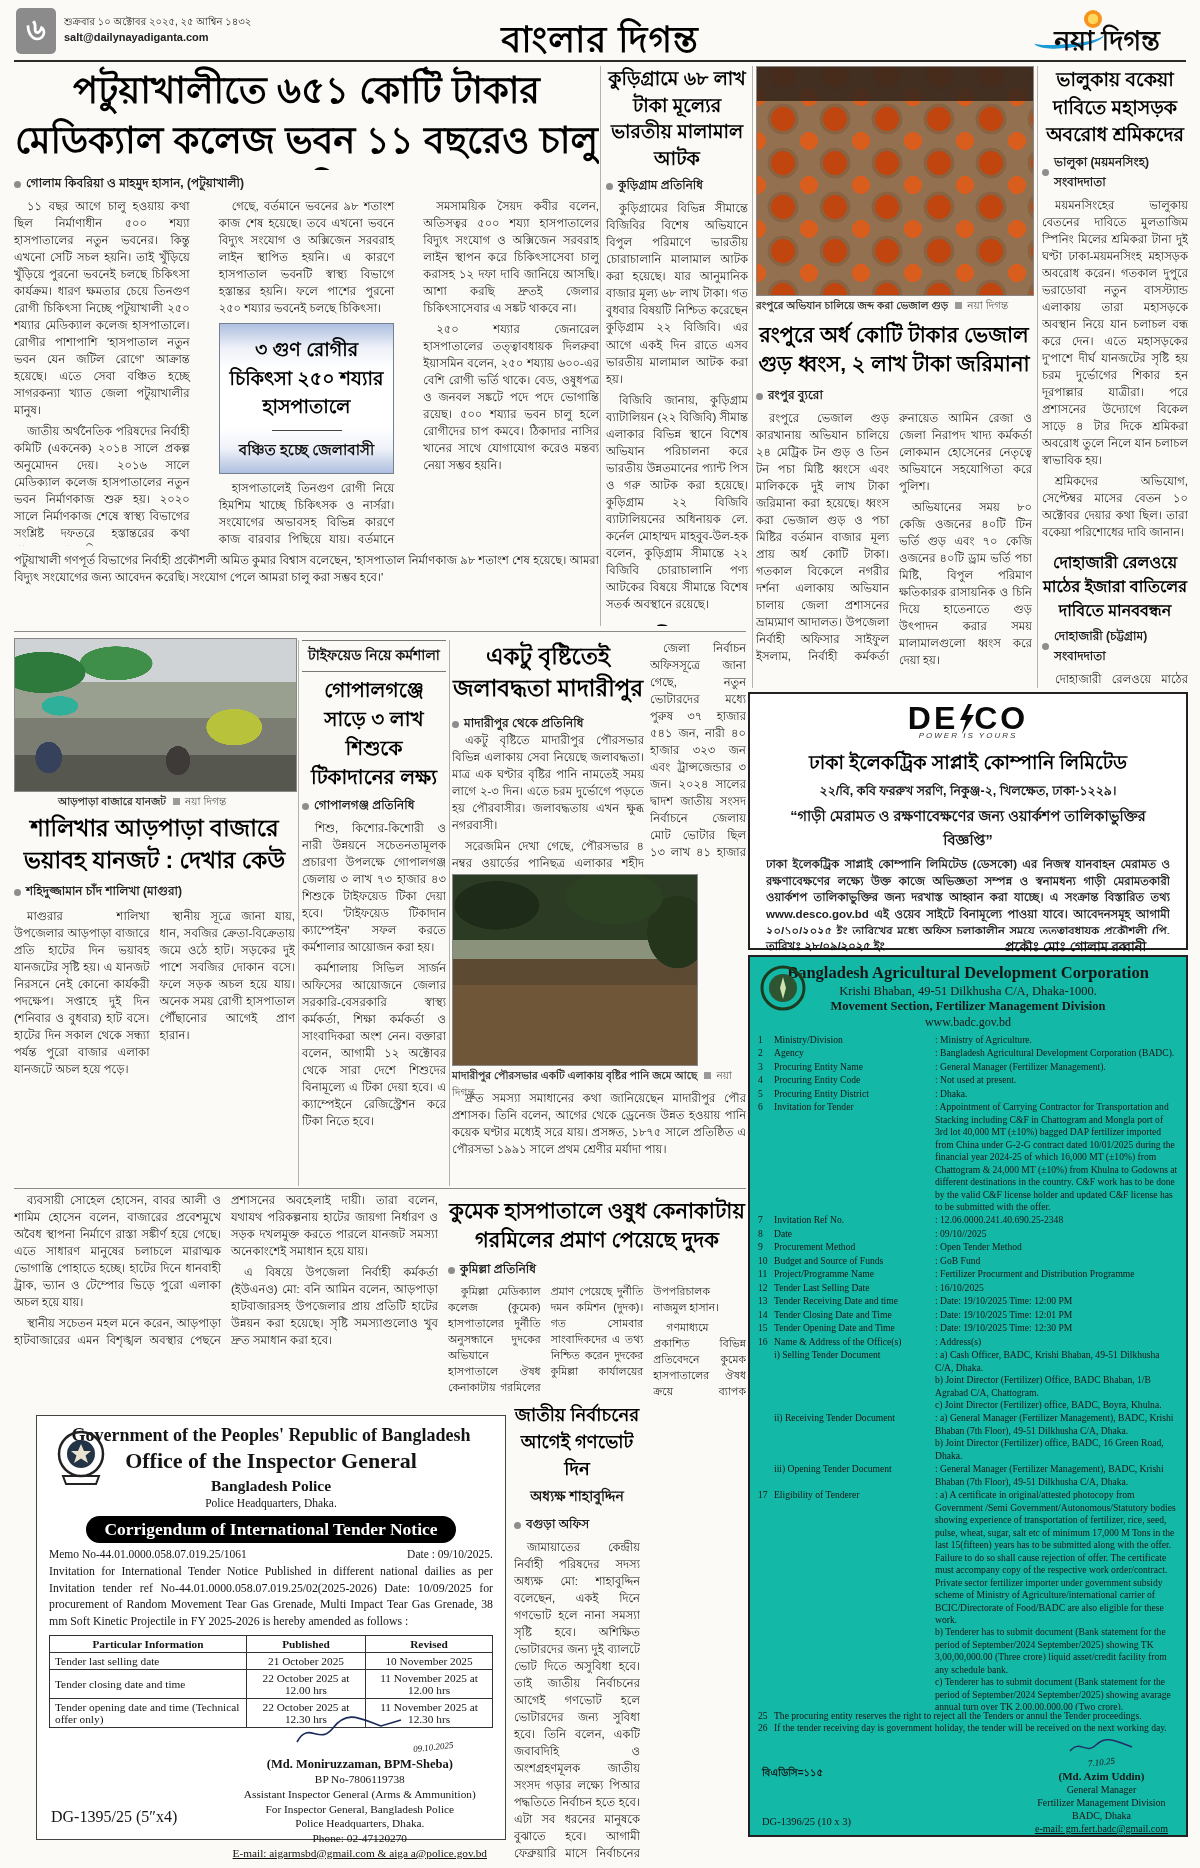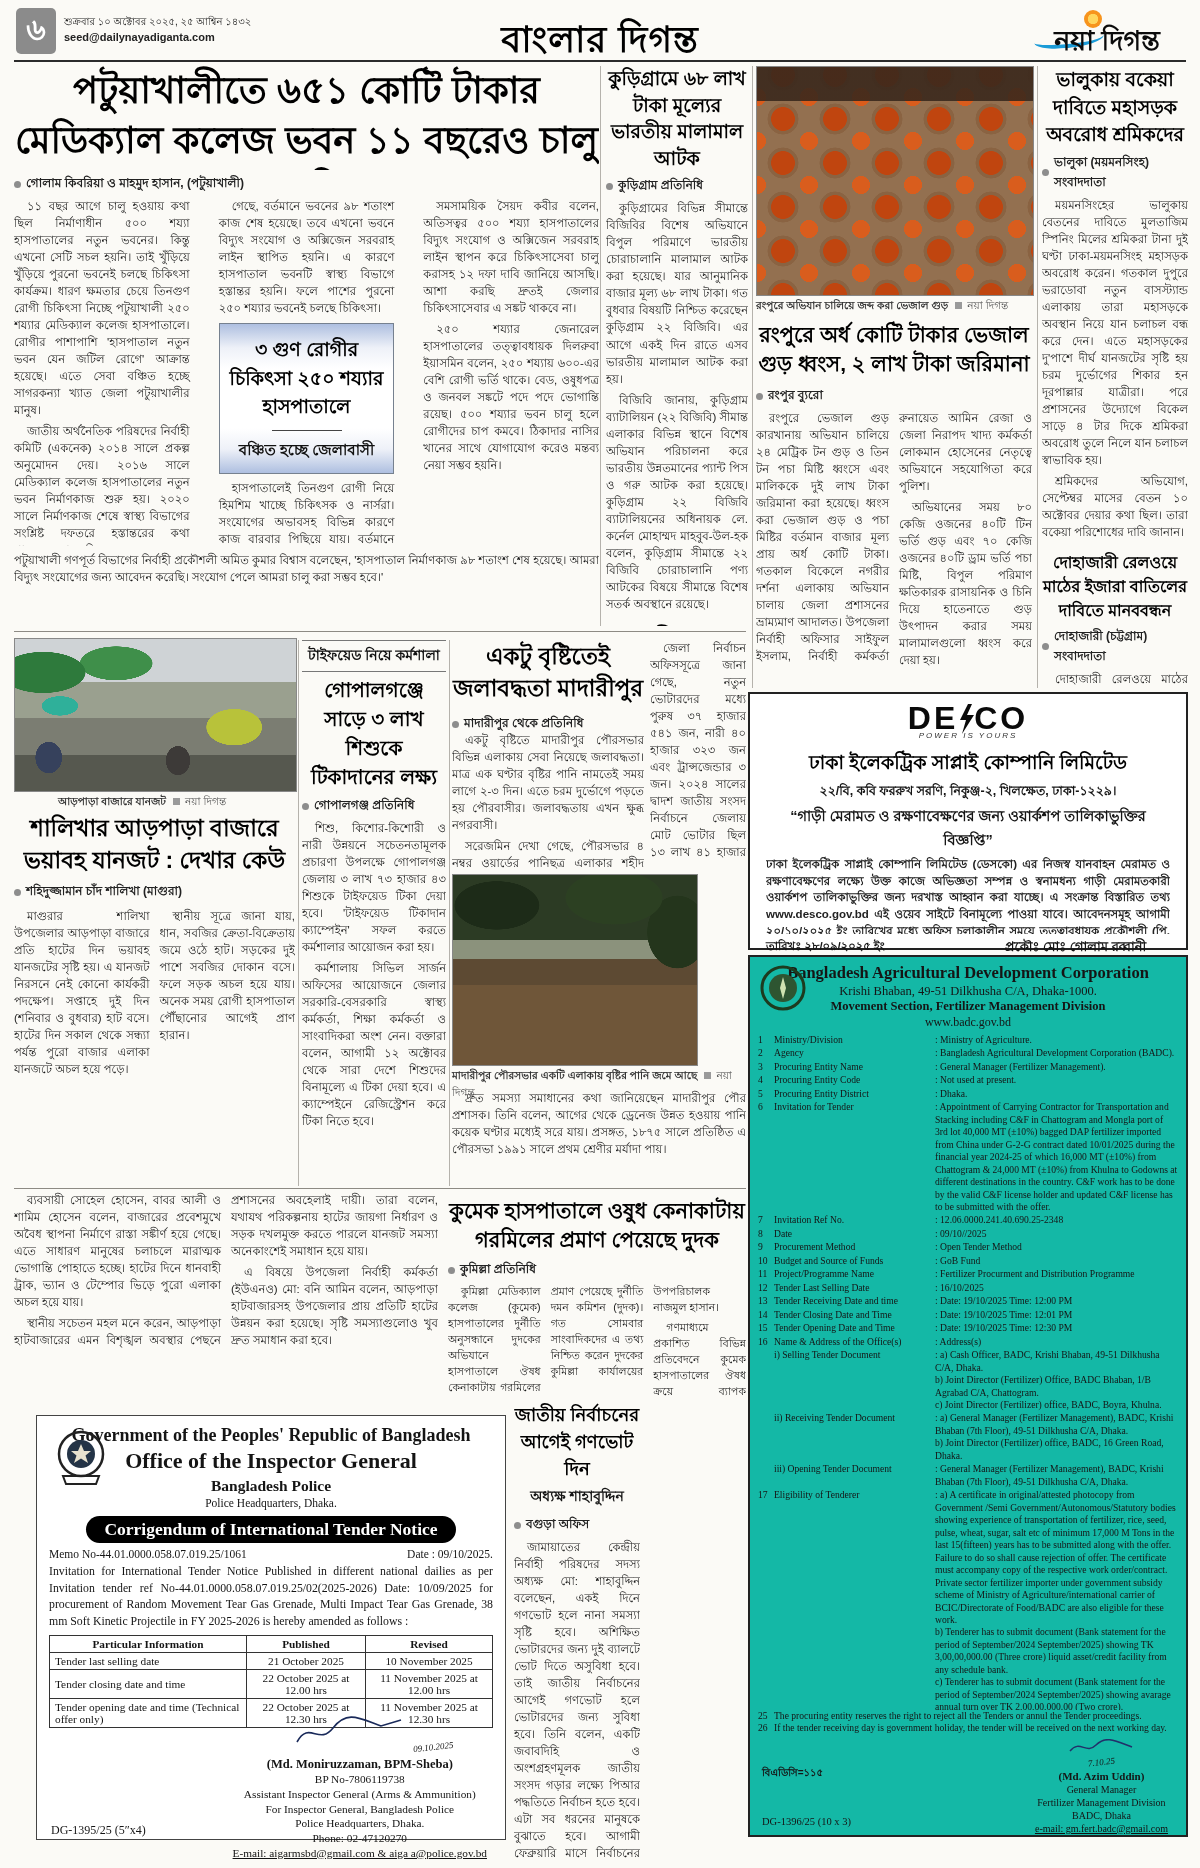--- a/index.html
+++ b/index.html
@@ -179,41 +179,41 @@
   .pol-memo{display:flex;justify-content:space-between;font-size:11.5px;margin:3px 0;}
   .pol-body{font-size:11.8px;line-height:1.4;text-align:justify;margin:2px 0 6px;}
   .pol-table{width:100%;border-collapse:collapse;font-size:11.3px;}
   .pol-table th,.pol-table td{border:1px solid #333;padding:2px 5px;}
   .pol-table th{text-align:center;}
   .pol-table td:nth-child(2),.pol-table td:nth-child(3){text-align:center;}
   .pol-sig{position:relative;height:118px;}
   .pol-sig-block{position:absolute;right:6px;top:28px;text-align:center;font-size:11.3px;line-height:1.3;}
   .pol-sig-block .nm{font-weight:bold;font-size:12.5px;}
   .pol-sig-block a, .u{ text-decoration:underline;color:#111;}
-  .pol-dg{position:absolute;left:2px;bottom:8px;font-size:12px;}
+  .pol-dg{position:absolute;left:2px;bottom:20px;font-size:16px;}
   .pol-scribble{position:absolute;right:40px;top:-12px;}
 
   
   #gonovote{left:514px;top:1402px;width:126px;height:458px;overflow:hidden;}
   .hl-g{font-size:18px;line-height:1.5;text-align:center;}
   .sub-g{font-size:14px;font-weight:bold;text-align:center;margin:2px 0 6px;}
   #gonovote .body{font-size:10.5px;}
 </style>
 </head>
 <body>
 
 <div class="page">
 
   <div class="abs" id="hdr">
     <div class="pg-badge">
         <span>৬</span>
       </div>
     <div class="hdr-meta">
       <div>শুক্রবার ১০ অক্টোবর ২০২৫, ২৫ আশ্বিন ১৪৩২</div>
-      <div class="email">seed@dailynayadiganta.com</div>
+      <div class="email">salt@dailynayadiganta.com</div>
     </div>
     <h1 class="section-title">বাংলার দিগন্ত</h1>
     <div class="nd-logo">
       <span class="nd-sun"></span>
       <span class="nd-wave"></span>
       <span class="nd-text">নয়া দিগন্ত</span>
     </div>
   </div>
   <div class="hr" id="hdr-rule"></div>
 

